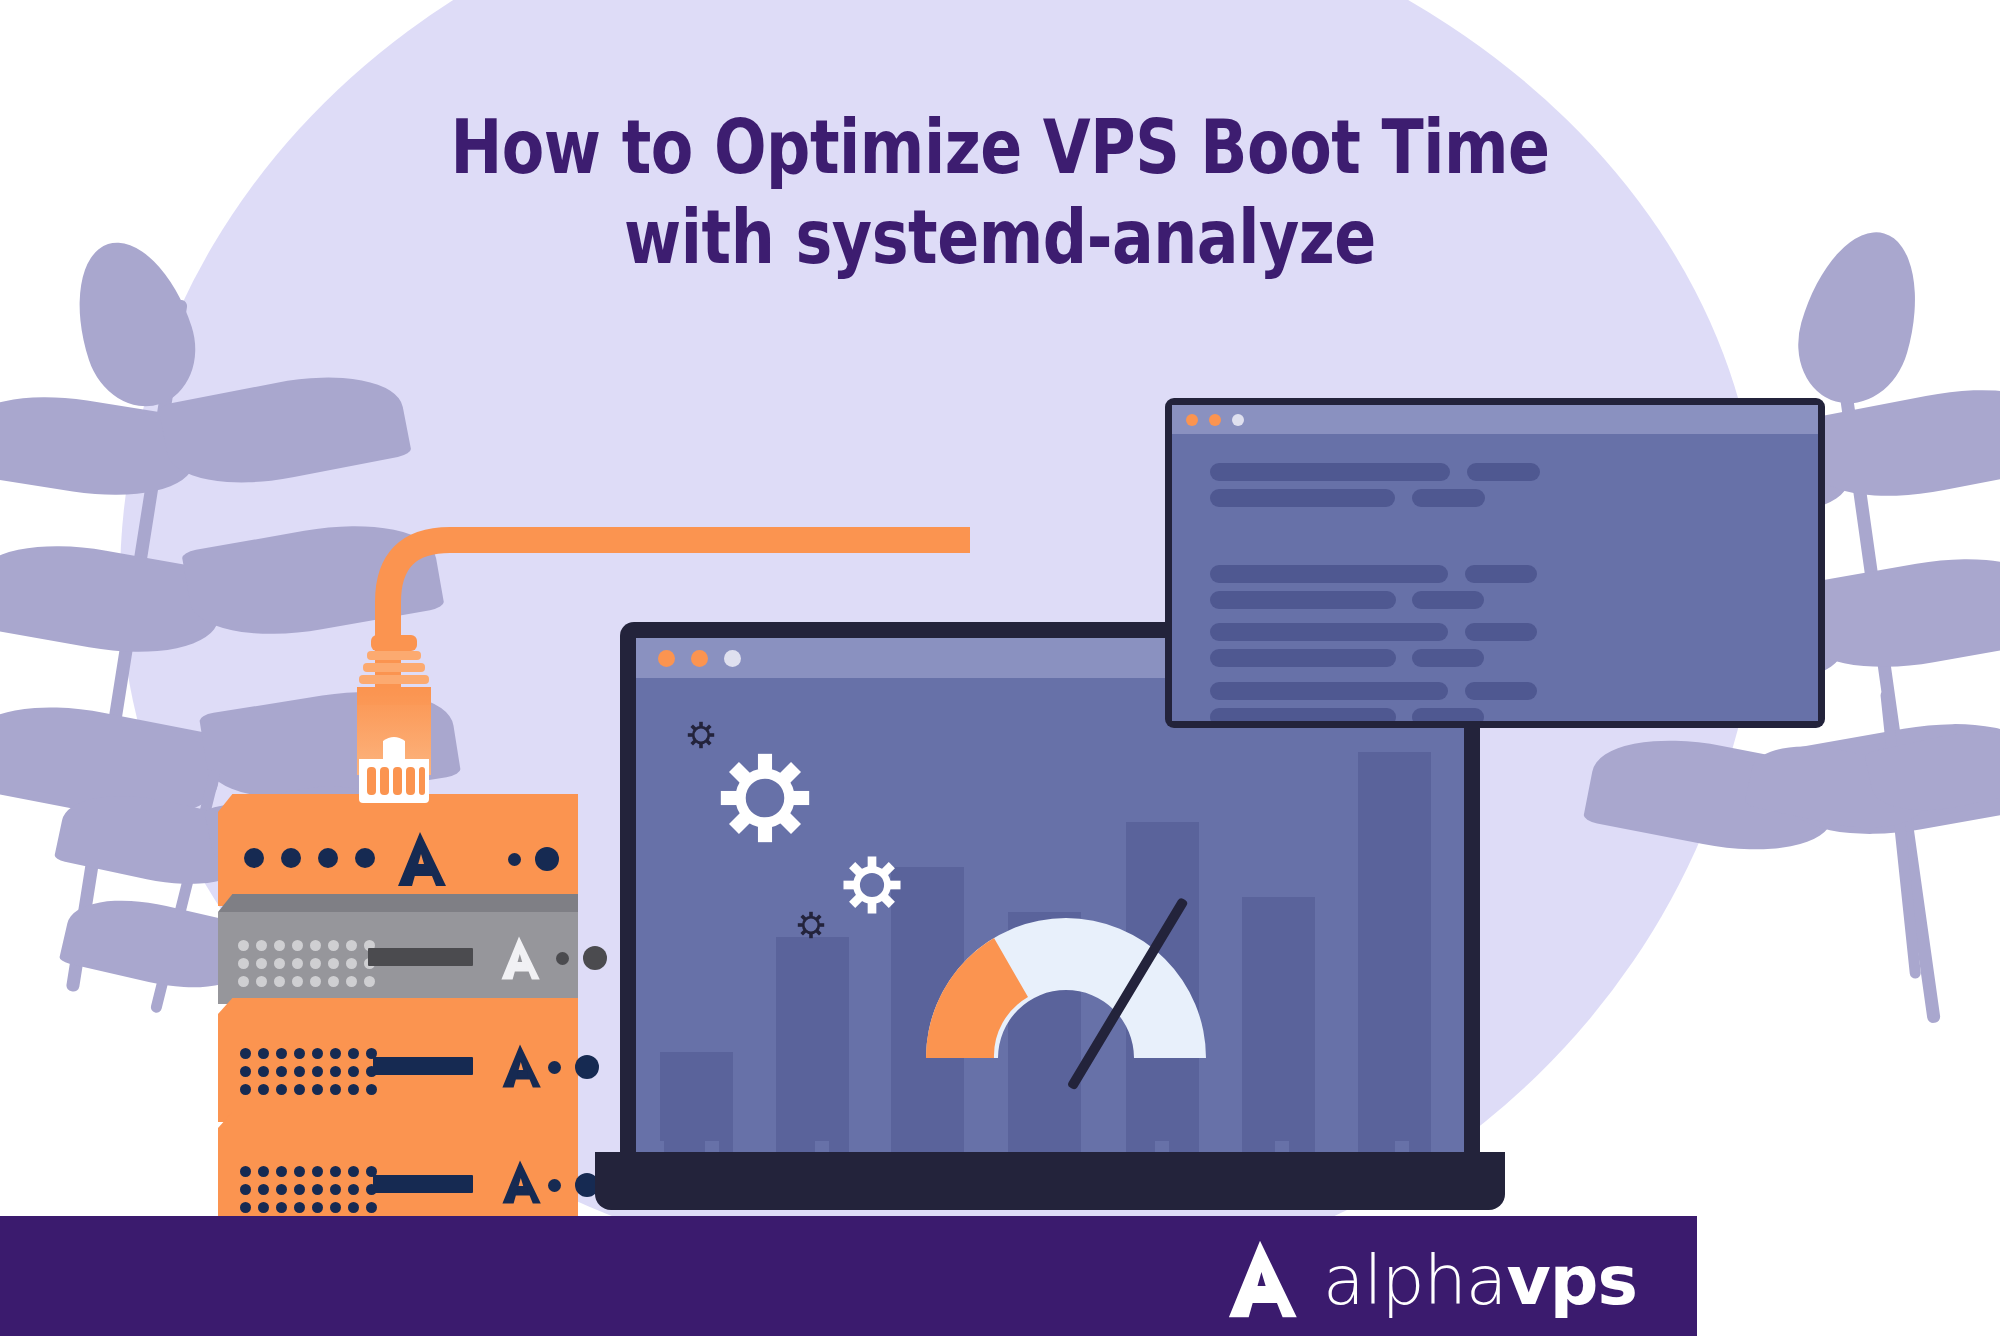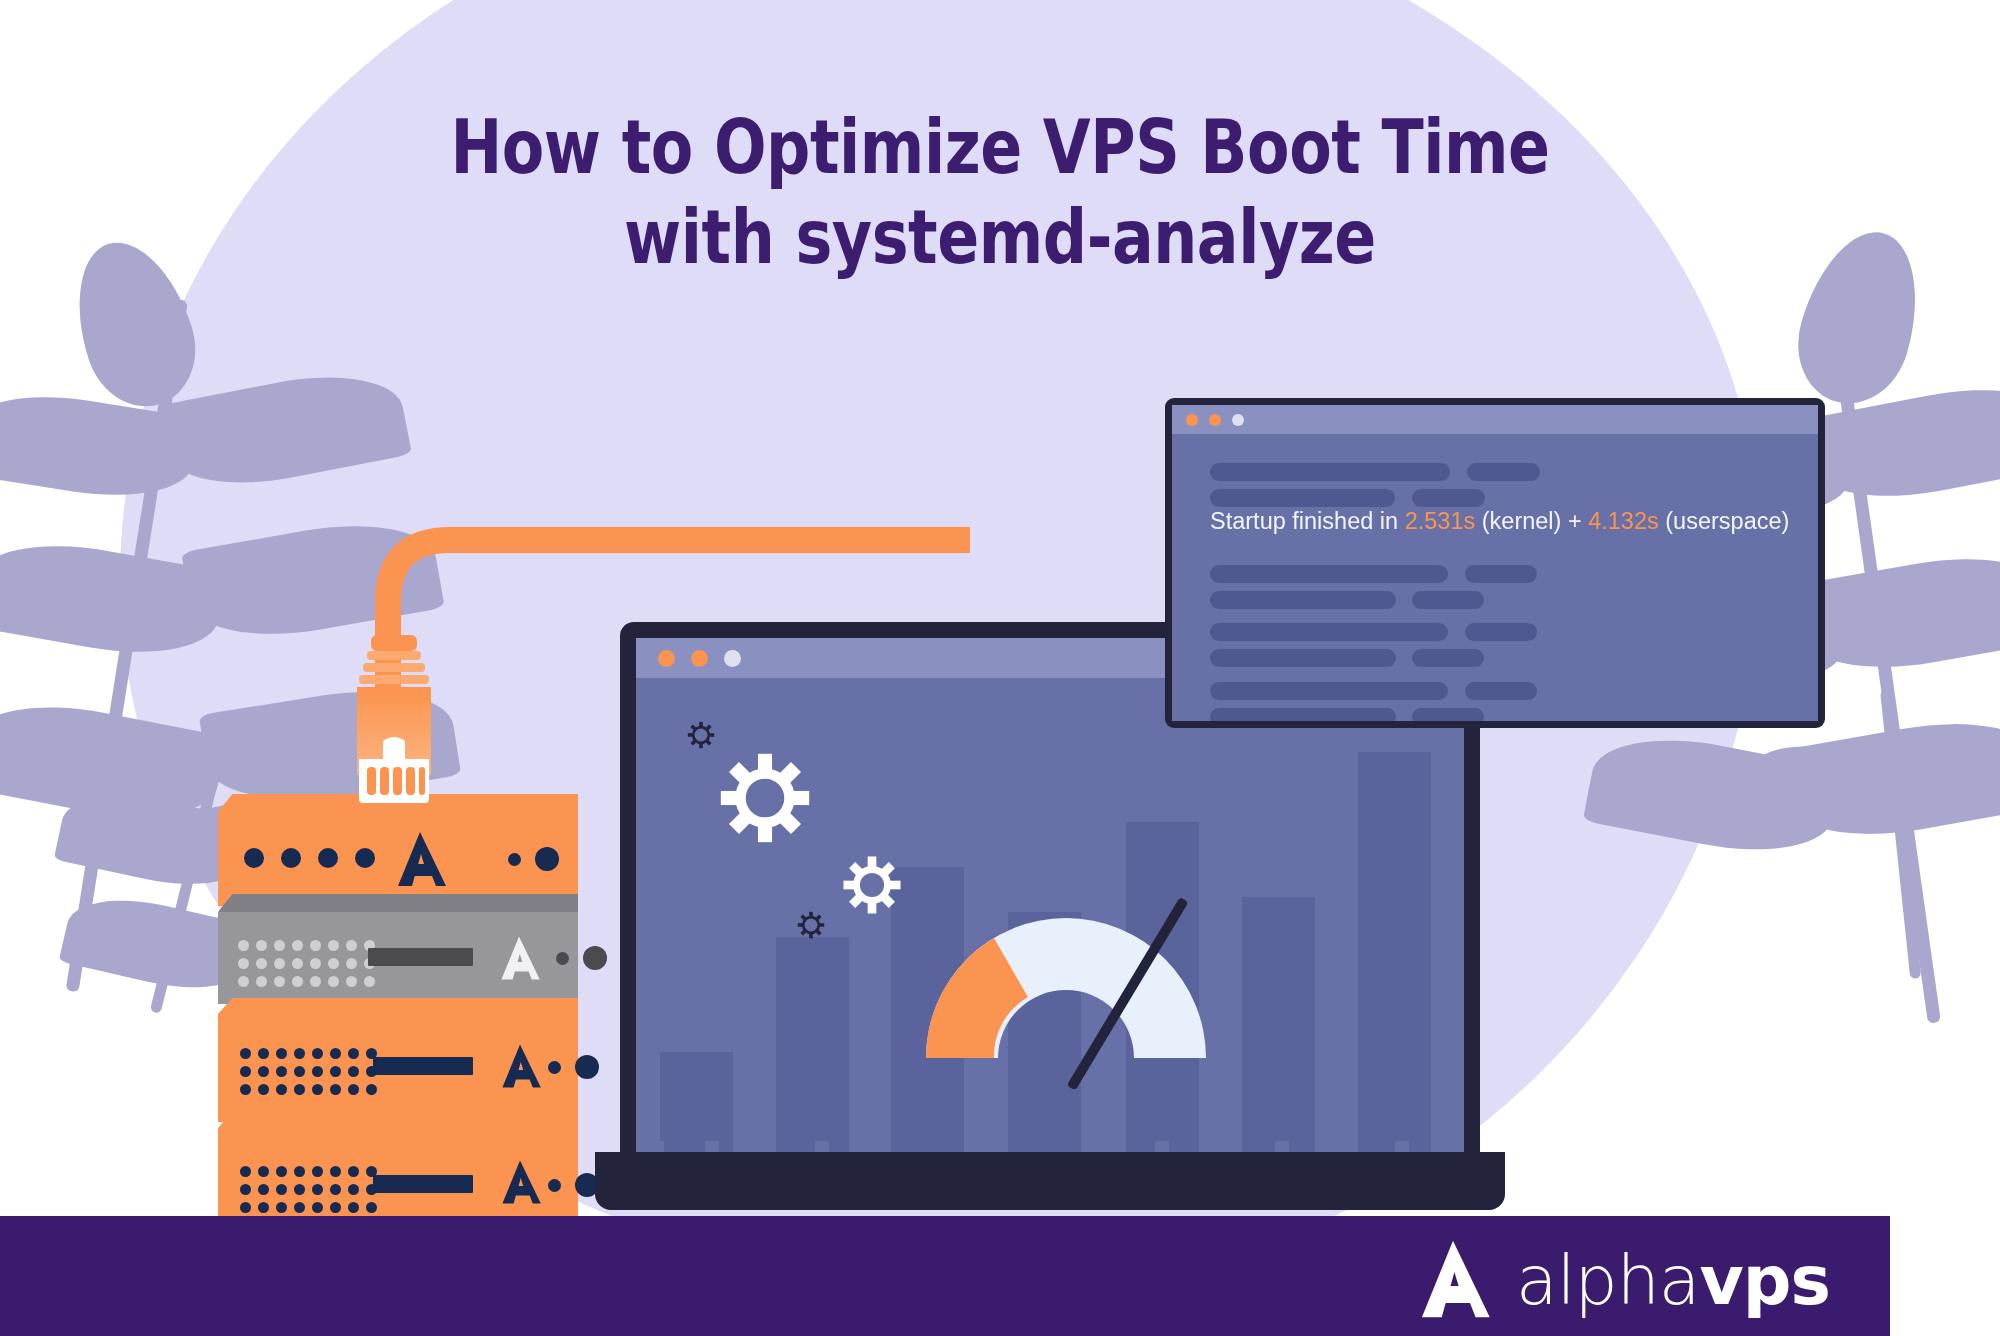--- a/index.html
+++ b/index.html
@@ -104,21 +104,21 @@
   .ttl.w{background:#dfe0ef;}
   .tline{position:absolute;height:18px;background:#4f5891;border-radius:9px;}
   .termtext{
     position:absolute;left:38px;top:103px;
     color:#f4f5fb;font-size:23.5px;white-space:nowrap;
     font-family:"Liberation Sans",sans-serif;
   }
   .termtext .num{color:#fb9450;}
 
   
-  .footer{position:absolute;left:0;bottom:0;width:1890px;height:120px;background:#3b1b6e;z-index:40;}
+  .footer{position:absolute;left:0;bottom:0;width:1697px;height:120px;background:#3b1b6e;z-index:40;}
   .logo{position:absolute;right:60px;top:22px;display:flex;align-items:center;gap:18px;}
   .logo-word{color:#ffffff;font-size:68px;line-height:1;letter-spacing:-1px;font-family:"DejaVu Sans","Liberation Sans",sans-serif;}
   .logo-word .alpha{font-weight:300;}
   .logo-word .vps{font-weight:bold;}
 </style>
 </head>
 <body>
 
 <div id="stage">
 
@@ -487,23 +487,20 @@
         <span class="ttl o"></span>
         <span class="ttl o"></span>
         <span class="ttl w"></span>
       </div>
 
       <div class="tline" style="left:38px;top:58px;width:240px;"></div>
       <div class="tline" style="left:295px;top:58px;width:73px;"></div>
       <div class="tline" style="left:38px;top:84px;width:185px;"></div>
       <div class="tline" style="left:240px;top:84px;width:73px;"></div>
 
-      <div class="termtext">
-        <span>Startup finished in </span><span class="num">2.531s</span><span> (kernel) + </span><span class="num">4.132s</span><span> (userspace)</span>
-      </div>
 
       <div class="tline" style="left:38px;top:160px;width:238px;"></div>
       <div class="tline" style="left:293px;top:160px;width:72px;"></div>
       <div class="tline" style="left:38px;top:186px;width:186px;"></div>
       <div class="tline" style="left:240px;top:186px;width:72px;"></div>
 
       <div class="tline" style="left:38px;top:218px;width:238px;"></div>
       <div class="tline" style="left:293px;top:218px;width:72px;"></div>
       <div class="tline" style="left:38px;top:244px;width:186px;"></div>
       <div class="tline" style="left:240px;top:244px;width:72px;"></div>

